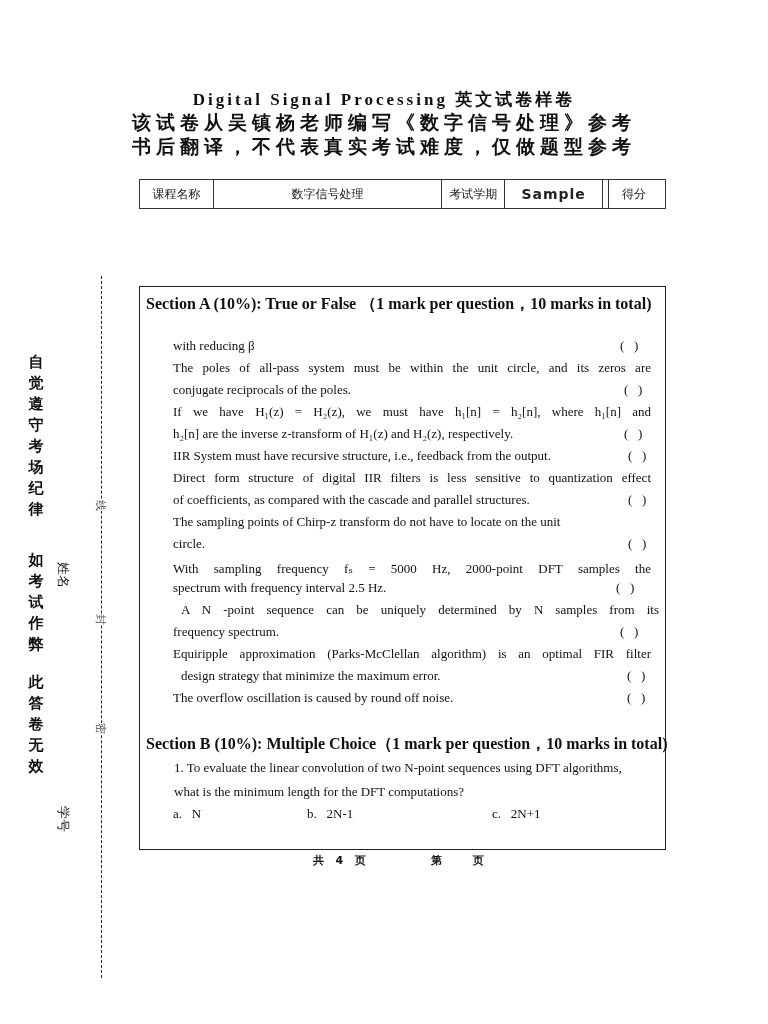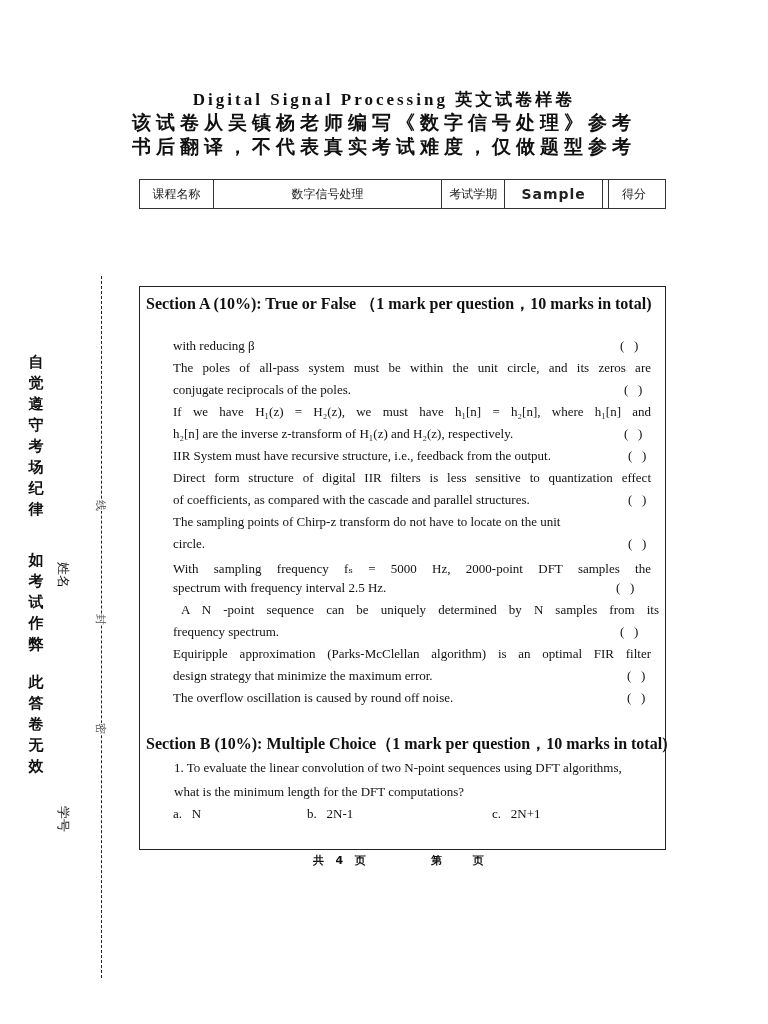--- a/index.html
+++ b/index.html
@@ -88,21 +88,21 @@
 
 <div class="line just" style="top:561px;">With sampling frequency fₛ = 5000 Hz, 2000-point DFT samples the</div>
 <div class="line" style="top:580px;">spectrum with frequency interval 2.5 Hz.</div>
 <div class="paren" style="top:580px; left:616px;">(   )</div>
 
 <div class="line just" style="top:602px;margin-left:8px;">A N -point sequence can be uniquely determined by N samples from its</div>
 <div class="line" style="top:624px;">frequency spectrum.</div>
 <div class="paren" style="top:624px; left:620px;">(   )</div>
 
 <div class="line just" style="top:646px;">Equiripple approximation (Parks-McClellan algorithm) is an optimal FIR filter</div>
-<div class="line" style="top:668px;">design strategy that minimize the maximum error.</div>
+<div class="line" style="top:668px;margin-left:8px;">design strategy that minimize the maximum error.</div>
 <div class="paren" style="top:668px; left:627px;">(   )</div>
 
 <div class="line" style="top:690px;">The overflow oscillation is caused by round off noise.</div>
 <div class="paren" style="top:690px; left:627px;">(   )</div>
 
 <div class="sec" style="top:734px;">Section B (10%): Multiple Choice（1 mark per question，10 marks in total)</div>
 <div class="plain" style="top:760px;">1. To evaluate the linear convolution of two N-point sequences using DFT algorithms,</div>
 <div class="plain" style="top:784px;">what is the minimum length for the DFT computations?</div>
 
 <div class="opt" style="left:173px;"><span>a.</span>   <span>N</span></div>

